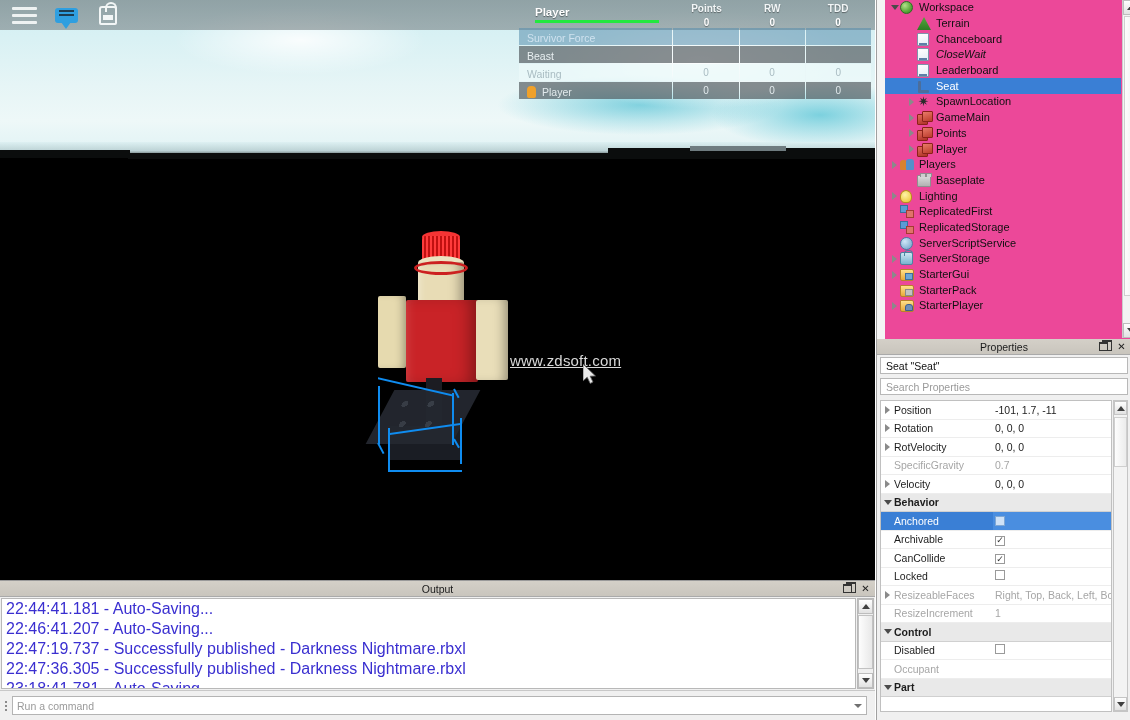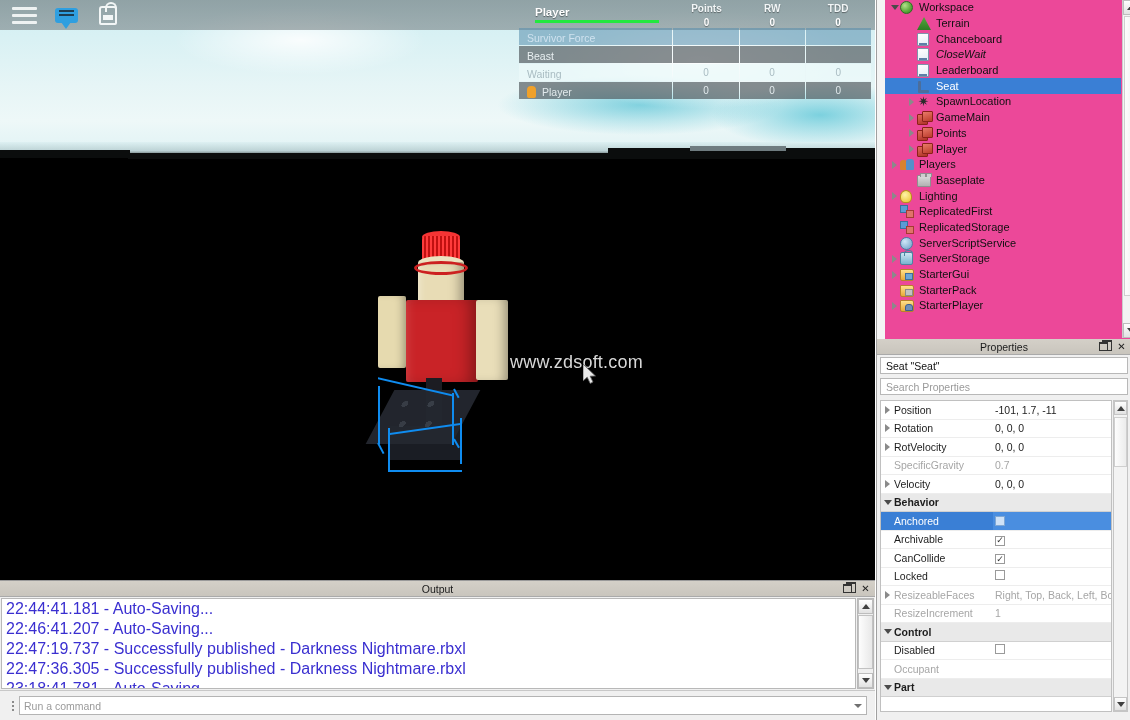--- a/index.html
+++ b/index.html
@@ -98,42 +98,42 @@
   #sel-2 { left: 8px; top: 148px; width: 2px; height: 58px; }
   #sel-3 { left: 82px; top: 155px; width: 2px; height: 52px; }
   #sel-4 { left: 18px; top: 190px; width: 74px; height: 2px; transform: skewY(-8deg);}
   #sel-5 { left: 18px; top: 190px; width: 2px; height: 44px; }
   #sel-6 { left: 90px; top: 180px; width: 2px; height: 46px; }
   #sel-7 { left: 18px; top: 232px; width: 74px; height: 2px; }
   #sel-8 { left: 8px; top: 204px; width: 12px; height: 2px; transform: rotate(62deg); transform-origin: left center;}
   #sel-9 { left: 84px; top: 200px; width: 10px; height: 2px; transform: rotate(60deg); transform-origin: left center;}
   #sel-10 { left: 84px; top: 150px; width: 10px; height: 2px; transform: rotate(62deg); transform-origin: left center;}
 
-  #watermark { position: absolute; left: 510px; top: 352px; font-size: 18px; color: #d8d8d8;
-               font-family: "Liberation Sans", sans-serif; letter-spacing: .2px; z-index: 4; }
+  #watermark { position: absolute; left: 510px; top: 352px; font-size: 15px; color: #d8d8d8;
+               font-family: "Liberation Sans", sans-serif; letter-spacing: .2px; z-index: 4; text-decoration: underline; }
   #cursor { position: absolute; left: 583px; top: 364px; z-index: 7; }
 
   
   #output-panel { position: absolute; left: 0; top: 580px; width: 875px; height: 110px; background: #f0f0f0; border-top: 1px solid #9a9a9a; }
   #output-title { height: 16px; background: linear-gradient(180deg,#d4d0c8 0%, #c9c5bd 100%);
                   font-size: 10.5px; color: #1a1a1a; display: flex; align-items: center; justify-content: center; position: relative; border-bottom: 1px solid #aaa; }
   .panel-btns { position: absolute; right: 4px; top: 1px; display: flex; gap: 7px; align-items: center; }
   .pb { width: 11px; height: 12px; cursor: pointer; display: flex; align-items: center; justify-content: center; font-size: 10px; color: #222; }
   .restore-glyph { position: relative; width: 9px; height: 9px; border: 1px solid #333; border-top-width: 2px; }
   .restore-glyph:before { content:""; position: absolute; left: 2px; top: -4px; width: 9px; height: 8px; border: 1px solid #333; border-top-width: 2px; border-left: none; }
   #output-body { position: absolute; left: 1px; top: 17px; width: 855px; height: 91px; background: #fff; border: 1px solid #b8b8b8; overflow: hidden; }
   .out-line { font-size: 16px; color: #3a2fd0; padding: 1px 0 1px 4px; white-space: nowrap; font-family: "Liberation Sans", sans-serif; }
   #out-scroll { position: absolute; right: 1px; top: 17px; width: 17px; height: 91px; background: #f0f0f0; border: 1px solid #b8b8b8; }
   .sb-arrow { width: 15px; height: 15px; background: linear-gradient(180deg,#fefefe,#e2e2e2); border: 1px solid #bdbdbd; display: flex; align-items: center; justify-content: center; cursor: pointer; }
   .tri-up { width: 0; height: 0; border-left: 4px solid transparent; border-right: 4px solid transparent; border-bottom: 5px solid #404040; }
   .tri-dn { width: 0; height: 0; border-left: 4px solid transparent; border-right: 4px solid transparent; border-top: 5px solid #404040; }
   #out-thumb { position: absolute; left: 0; top: 16px; width: 15px; height: 54px; background: linear-gradient(90deg,#fdfdfd,#e8e8e8); border: 1px solid #c2c2c2; }
 
   
-  #cmdbar { position: absolute; left: 0; top: 690px; width: 875px; height: 30px; background: #f0f0f0; border-top: 1px solid #c8c8c8; display: flex; align-items: center; padding-left: 7px; }
+  #cmdbar { position: absolute; left: 0; top: 690px; width: 875px; height: 30px; background: #f0f0f0; border-top: 1px solid #c8c8c8; display: flex; align-items: center; }
   #cmd-grip { width: 12px; height: 18px; display: flex; flex-direction: column; justify-content: center; align-items: center; gap: 2px; }
   #cmd-grip i { width: 2px; height: 2px; background: #6a6a6a; border-radius: 50%; display: block; }
   #cmd-input { flex: 1; height: 19px; background: #fff; border: 1px solid #b4b4b4; display: flex; align-items: center; padding: 0 4px; margin-right: 8px; }
   #cmd-placeholder { font-size: 10.5px; color: #9a9a9a; flex: 1; }
   #cmd-caret { width: 0; height: 0; border-left: 4px solid transparent; border-right: 4px solid transparent; border-top: 4px solid #707070; }
 
   
   #right { position: absolute; left: 876px; top: 0; width: 254px; height: 720px; background: #f4f4f4; border-left: 1px solid #a0a0a0; }
 
   

